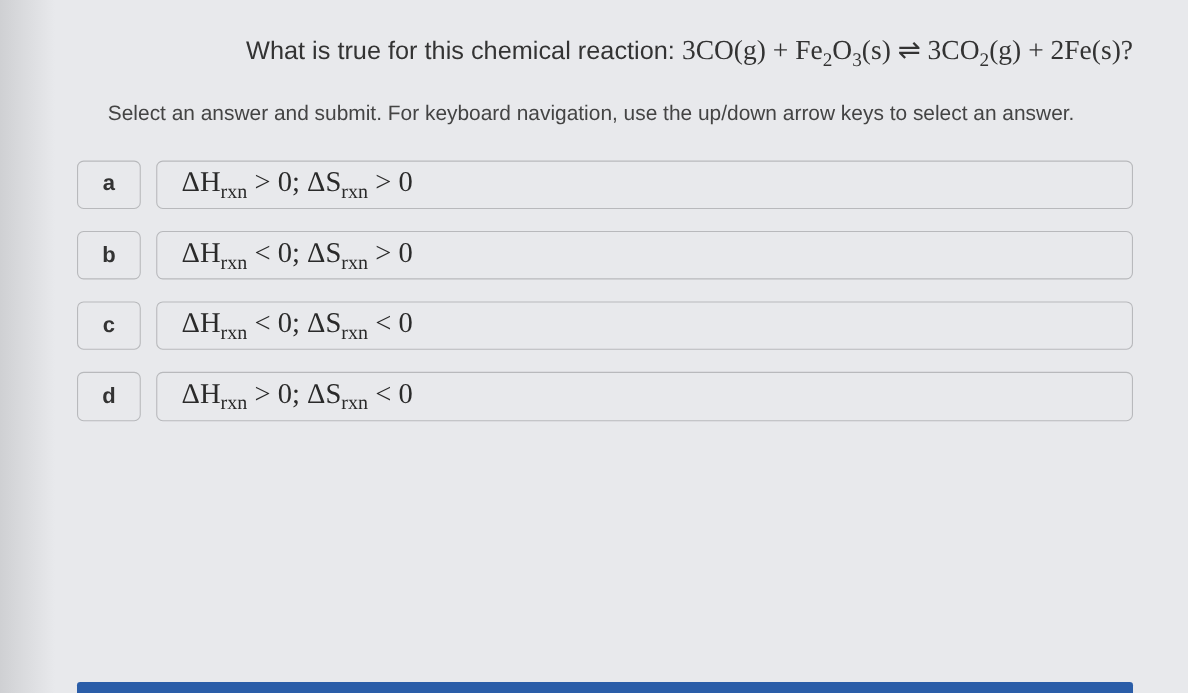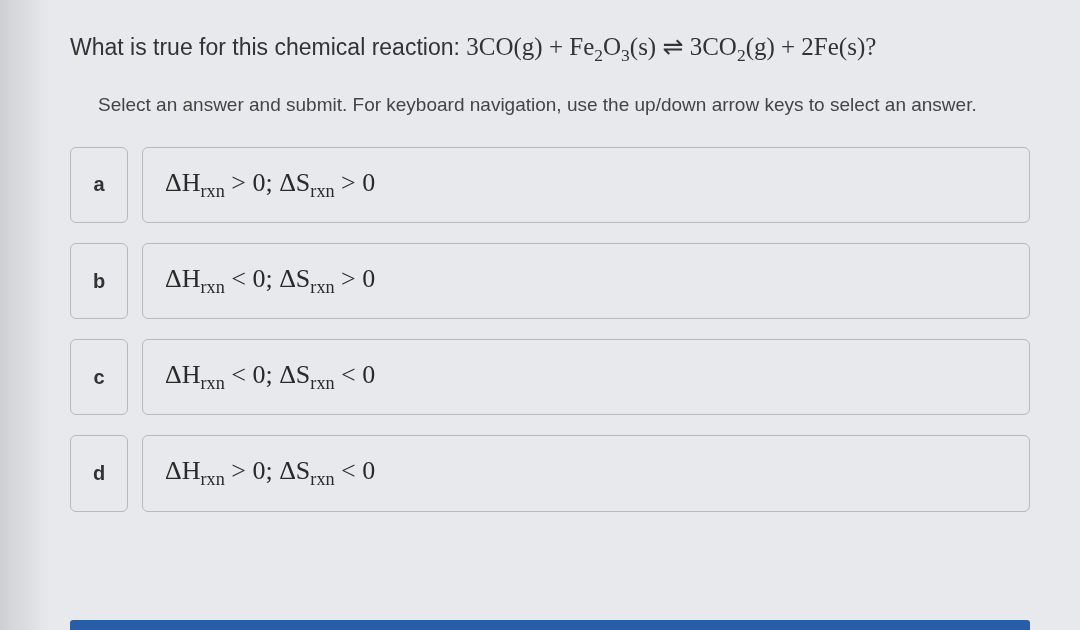--- a/index.html
+++ b/index.html
@@ -14,20 +14,21 @@
       font-family: Arial, Helvetica, sans-serif;
       padding: 28px 50px 10px 70px;
       color: #2a2a2a;
       position: relative;
     }
     .question-text {
       font-size: 23px;
       line-height: 1.5;
       color: #333;
       margin-bottom: 24px;
+      text-align: right;
     }
     .question-text .equation {
       font-family: 'Times New Roman', serif;
       font-size: 25px;
     }
     .instruction {
       font-size: 19px;
       color: #444;
       margin-bottom: 28px;
       line-height: 1.4;
@@ -54,21 +55,21 @@
       font-size: 20px;
       font-weight: bold;
       color: #333;
       flex-shrink: 0;
     }
     .option-content {
       flex: 1;
       background: #e8e9ec;
       border: 1px solid #b8b9bc;
       border-radius: 6px;
-      padding: 20px 22px;
+      padding: 4px 22px;
       font-family: 'Times New Roman', serif;
       font-size: 26px;
       color: #2a2a2a;
       display: flex;
       align-items: flex-end;
     }
     sub {
       font-size: 0.7em;
       vertical-align: sub;
     }

